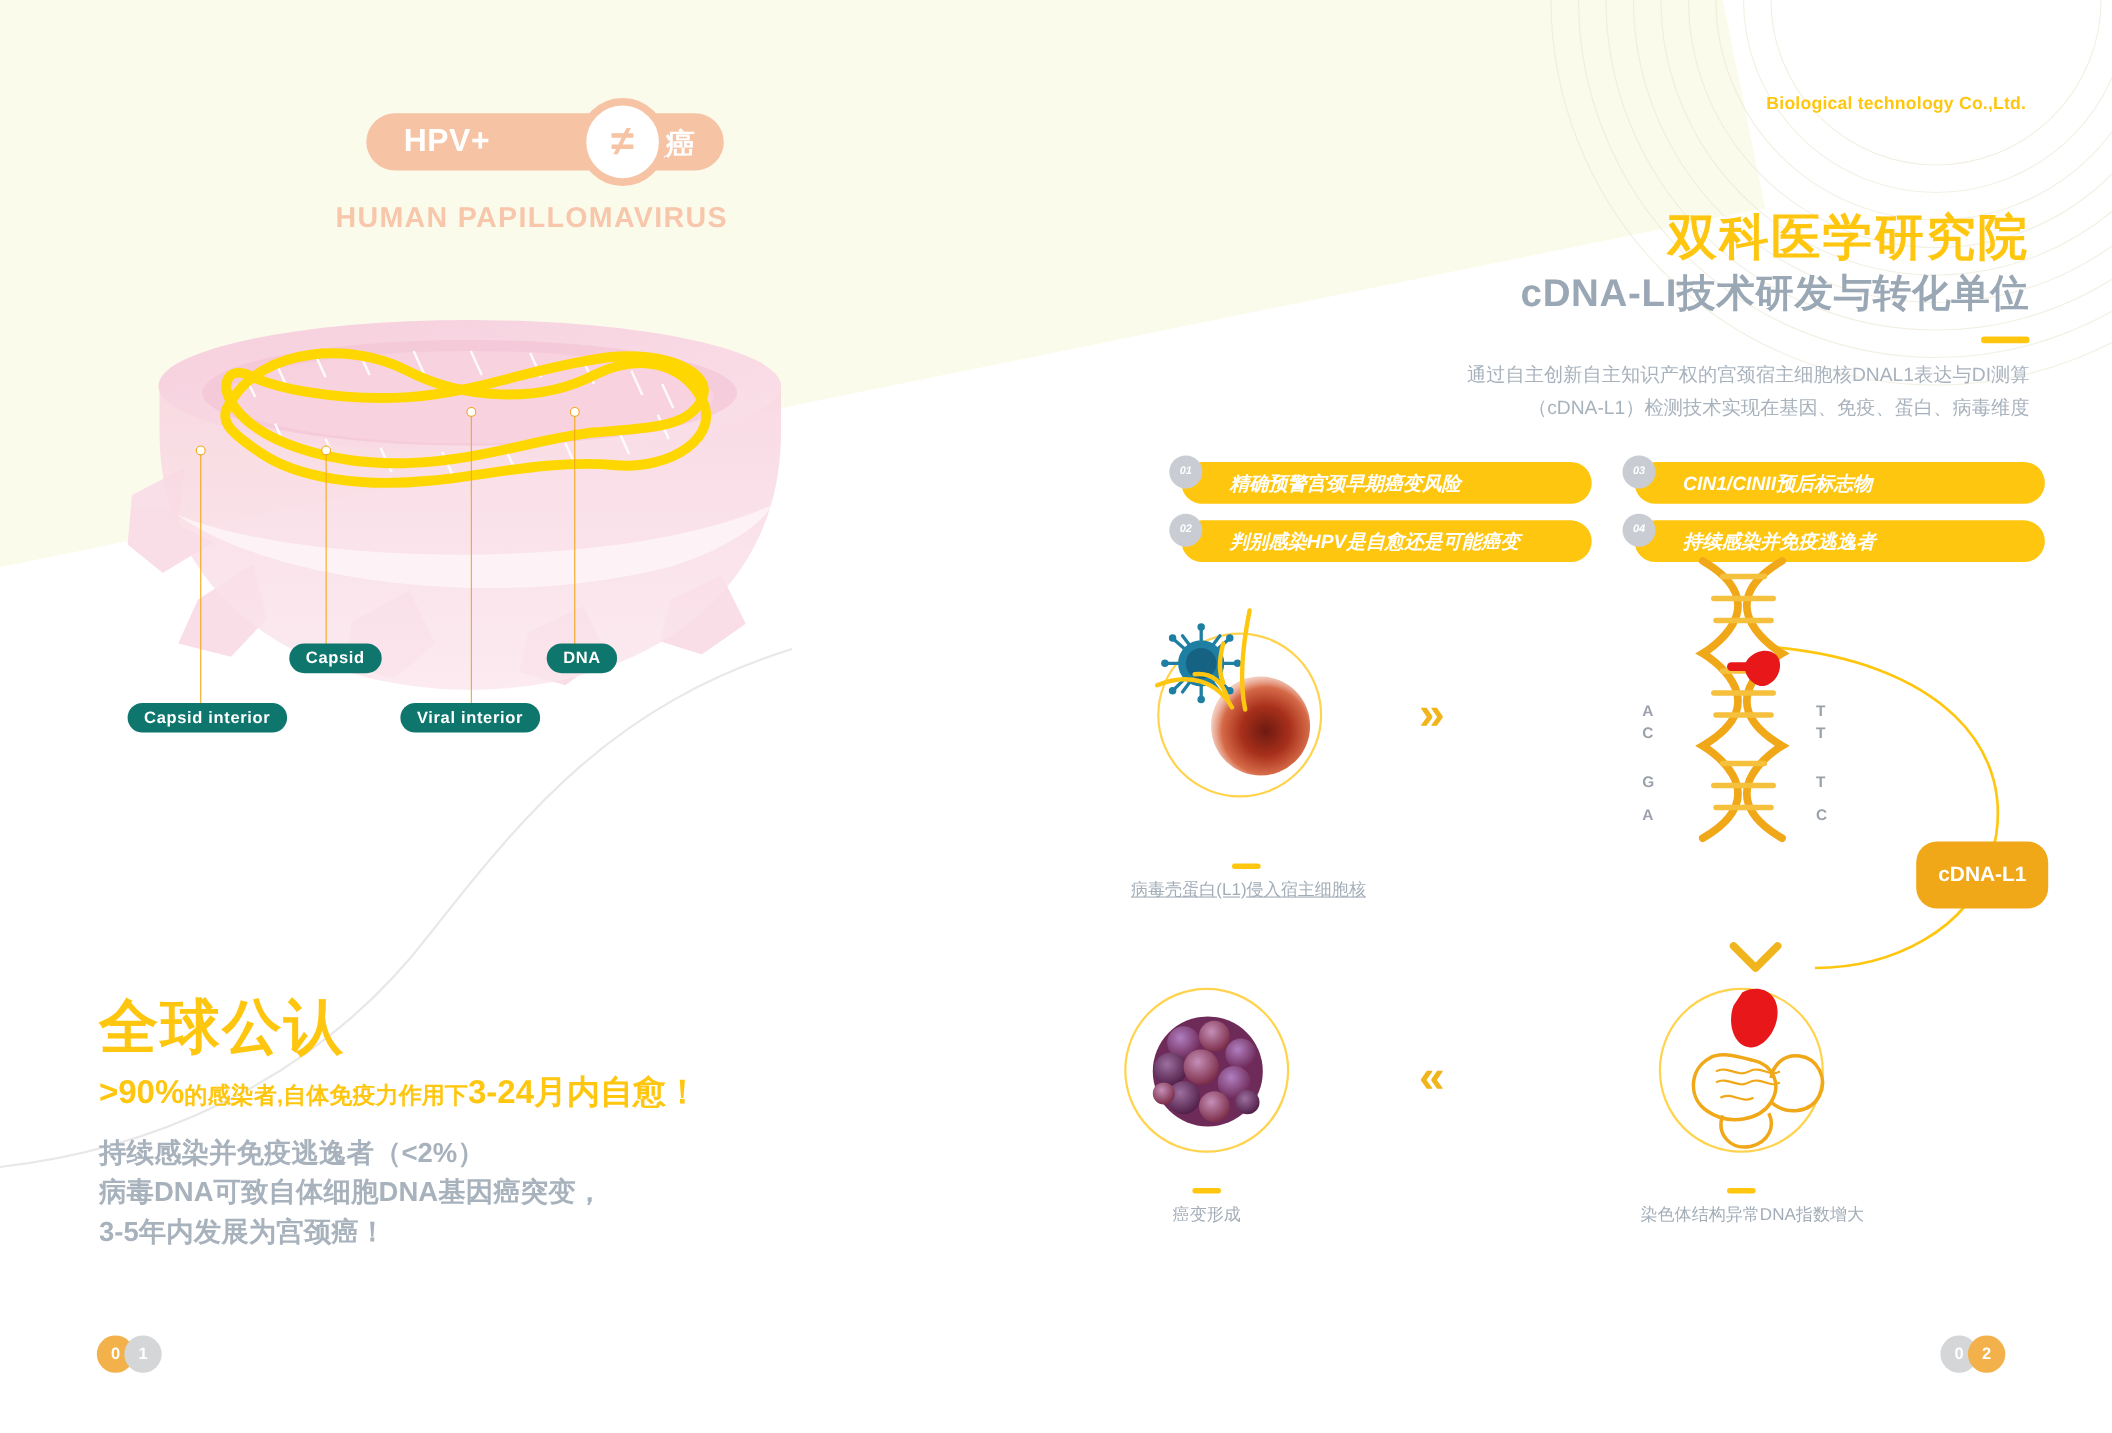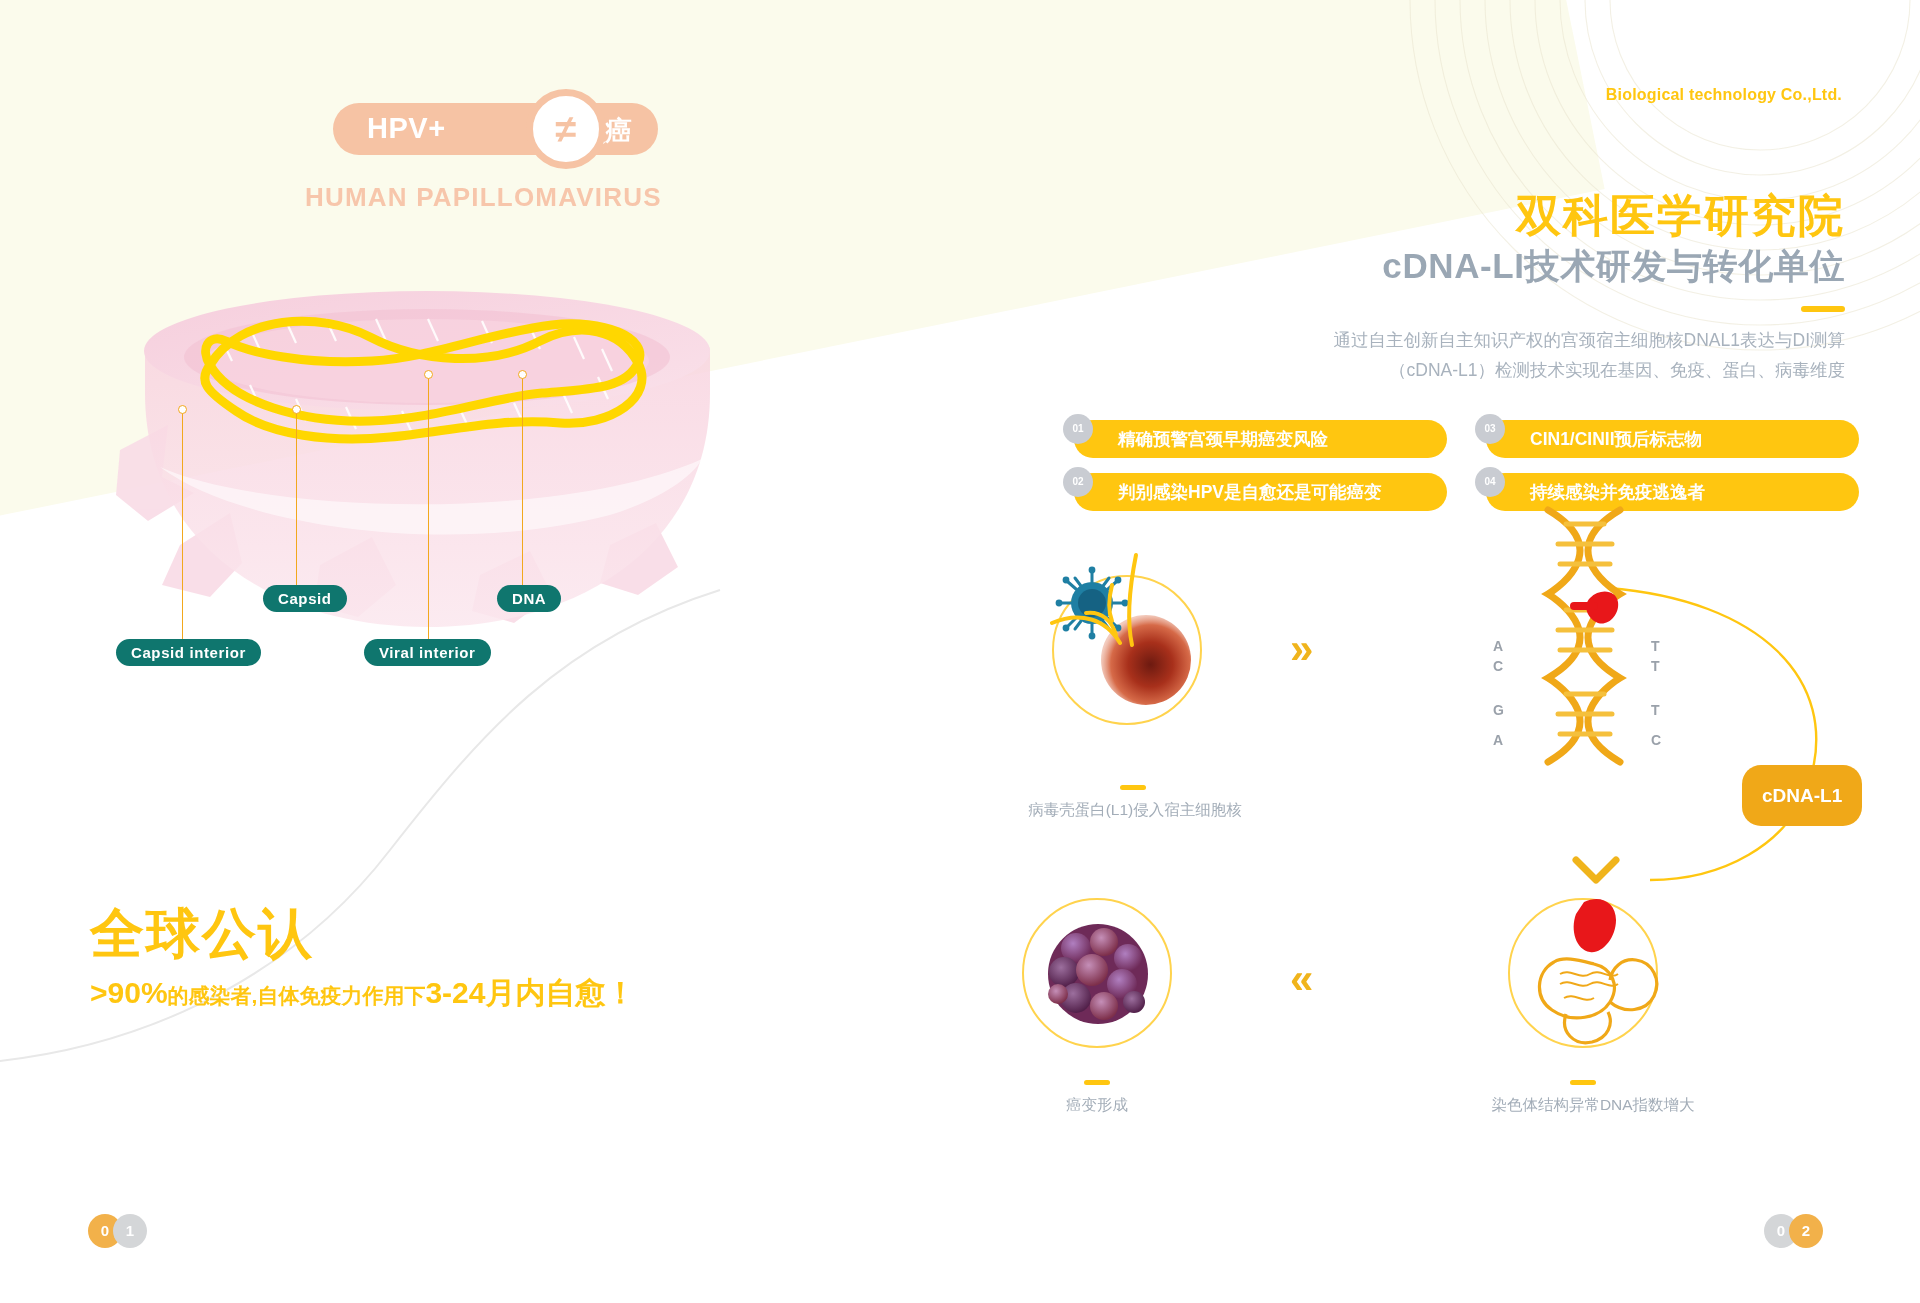--- a/index.html
+++ b/index.html
@@ -161,21 +161,21 @@
   }
 
   
   .pills {
     position: absolute;
     left: 1063px;
     top: 420px;
     width: 790px;
     z-index: 6;
   }
-  .pill-row { display: flex; gap: 34px; margin-bottom: 15px; }
+  .pill-row { display: flex; gap: 34px; margin-bottom: 15px; font-style: italic; }
   .pill-wrap { position: relative; width: 384px; height: 38px; }
   .pill-num {
     position: absolute;
     left: 0; top: -6px;
     width: 30px; height: 30px;
     border-radius: 50%;
     background: #c9ccd2;
     color: #ffffff;
     font-size: 10px;
     font-weight: 700;
@@ -480,20 +480,25 @@
   <div class="leader" style="left:427.5px; top:375px; height:273px;"></div>
   <div class="tag" style="left:364px; top:639px;">Viral  interior</div>
 
   <div class="leader-dot" style="left:518px; top:370px;"></div>
   <div class="leader" style="left:521.5px; top:375px; height:219px;"></div>
   <div class="tag" style="left:497px; top:585px;">DNA</div>
 
   <div class="bl-title">全球公认</div>
   <div class="bl-stat">
     <span class="big">&gt;90%</span><span class="mid">的感染者,自体免疫力作用下</span><span class="big">3-24月内自愈！</span>
+  </div>
+  <div class="bl-para">
+    <div>持续感染并免疫逃逸者（&lt;2%）</div>
+    <div>病毒DNA可致自体细胞DNA基因癌突变，</div>
+    <div>3-5年内发展为宫颈癌！</div>
   </div>
 
   <div class="proc">
 
     <svg style="position:absolute; left:300px; top:-10px; width:530px; height:340px;" viewBox="0 0 530 340">
       <path d="M268 18 C 420 30, 500 110, 470 210 C 450 276, 380 310, 310 310" fill="none" stroke="#ffc610" stroke-width="2.4"></path>
     </svg>
 
     <div class="node-circle" style="left:12px; top:-5px; width:150px; height:150px;"></div>
     <svg style="position:absolute; left:10px; top:-35px; width:190px; height:200px;" viewBox="0 0 190 200">
@@ -535,21 +540,21 @@
         </g>
       </g>
       <g stroke="#ffc610" stroke-width="4" stroke-linecap="round" fill="none">
         <path d="M86 10 C 80 40, 76 72, 82 100"></path>
         <path d="M62 40 C 58 56, 58 66, 62 76"></path>
         <path d="M2 78 C 30 66, 56 74, 70 98"></path>
         <path d="M36 68 C 52 66, 62 76, 66 90"></path>
       </g>
     </svg>
     <div class="cap-rule" style="left:80px; top:205px;"></div>
-    <div class="caption" style="left:-80px; top:218px; width:350px;">病毒壳蛋白(L1)侵入宿主细胞核</div>
+    <div class="caption" style="left:-80px; top:218px; width:350px;text-decoration:underline;">病毒壳蛋白(L1)侵入宿主细胞核</div>
 
     <div class="chev" style="left:250px; top:48px;">»</div>
 
     <svg style="position:absolute; left:430px; top:-78px; width:250px; height:290px;" viewBox="0 0 250 290">
       <g stroke="#f0a818" stroke-width="7" fill="none" stroke-linecap="round">
         <path d="M78 8 C 150 50, 78 92, 78 92 C 78 92, 150 134, 78 176 C 78 176, 150 218, 78 260"></path>
         <path d="M150 8 C 78 50, 150 92, 150 92 C 150 92, 78 134, 150 176 C 150 176, 78 218, 150 260"></path>
       </g>
       <g stroke="#f5c03c" stroke-width="5" stroke-linecap="round">
         <path d="M96 22 L134 22"></path>

